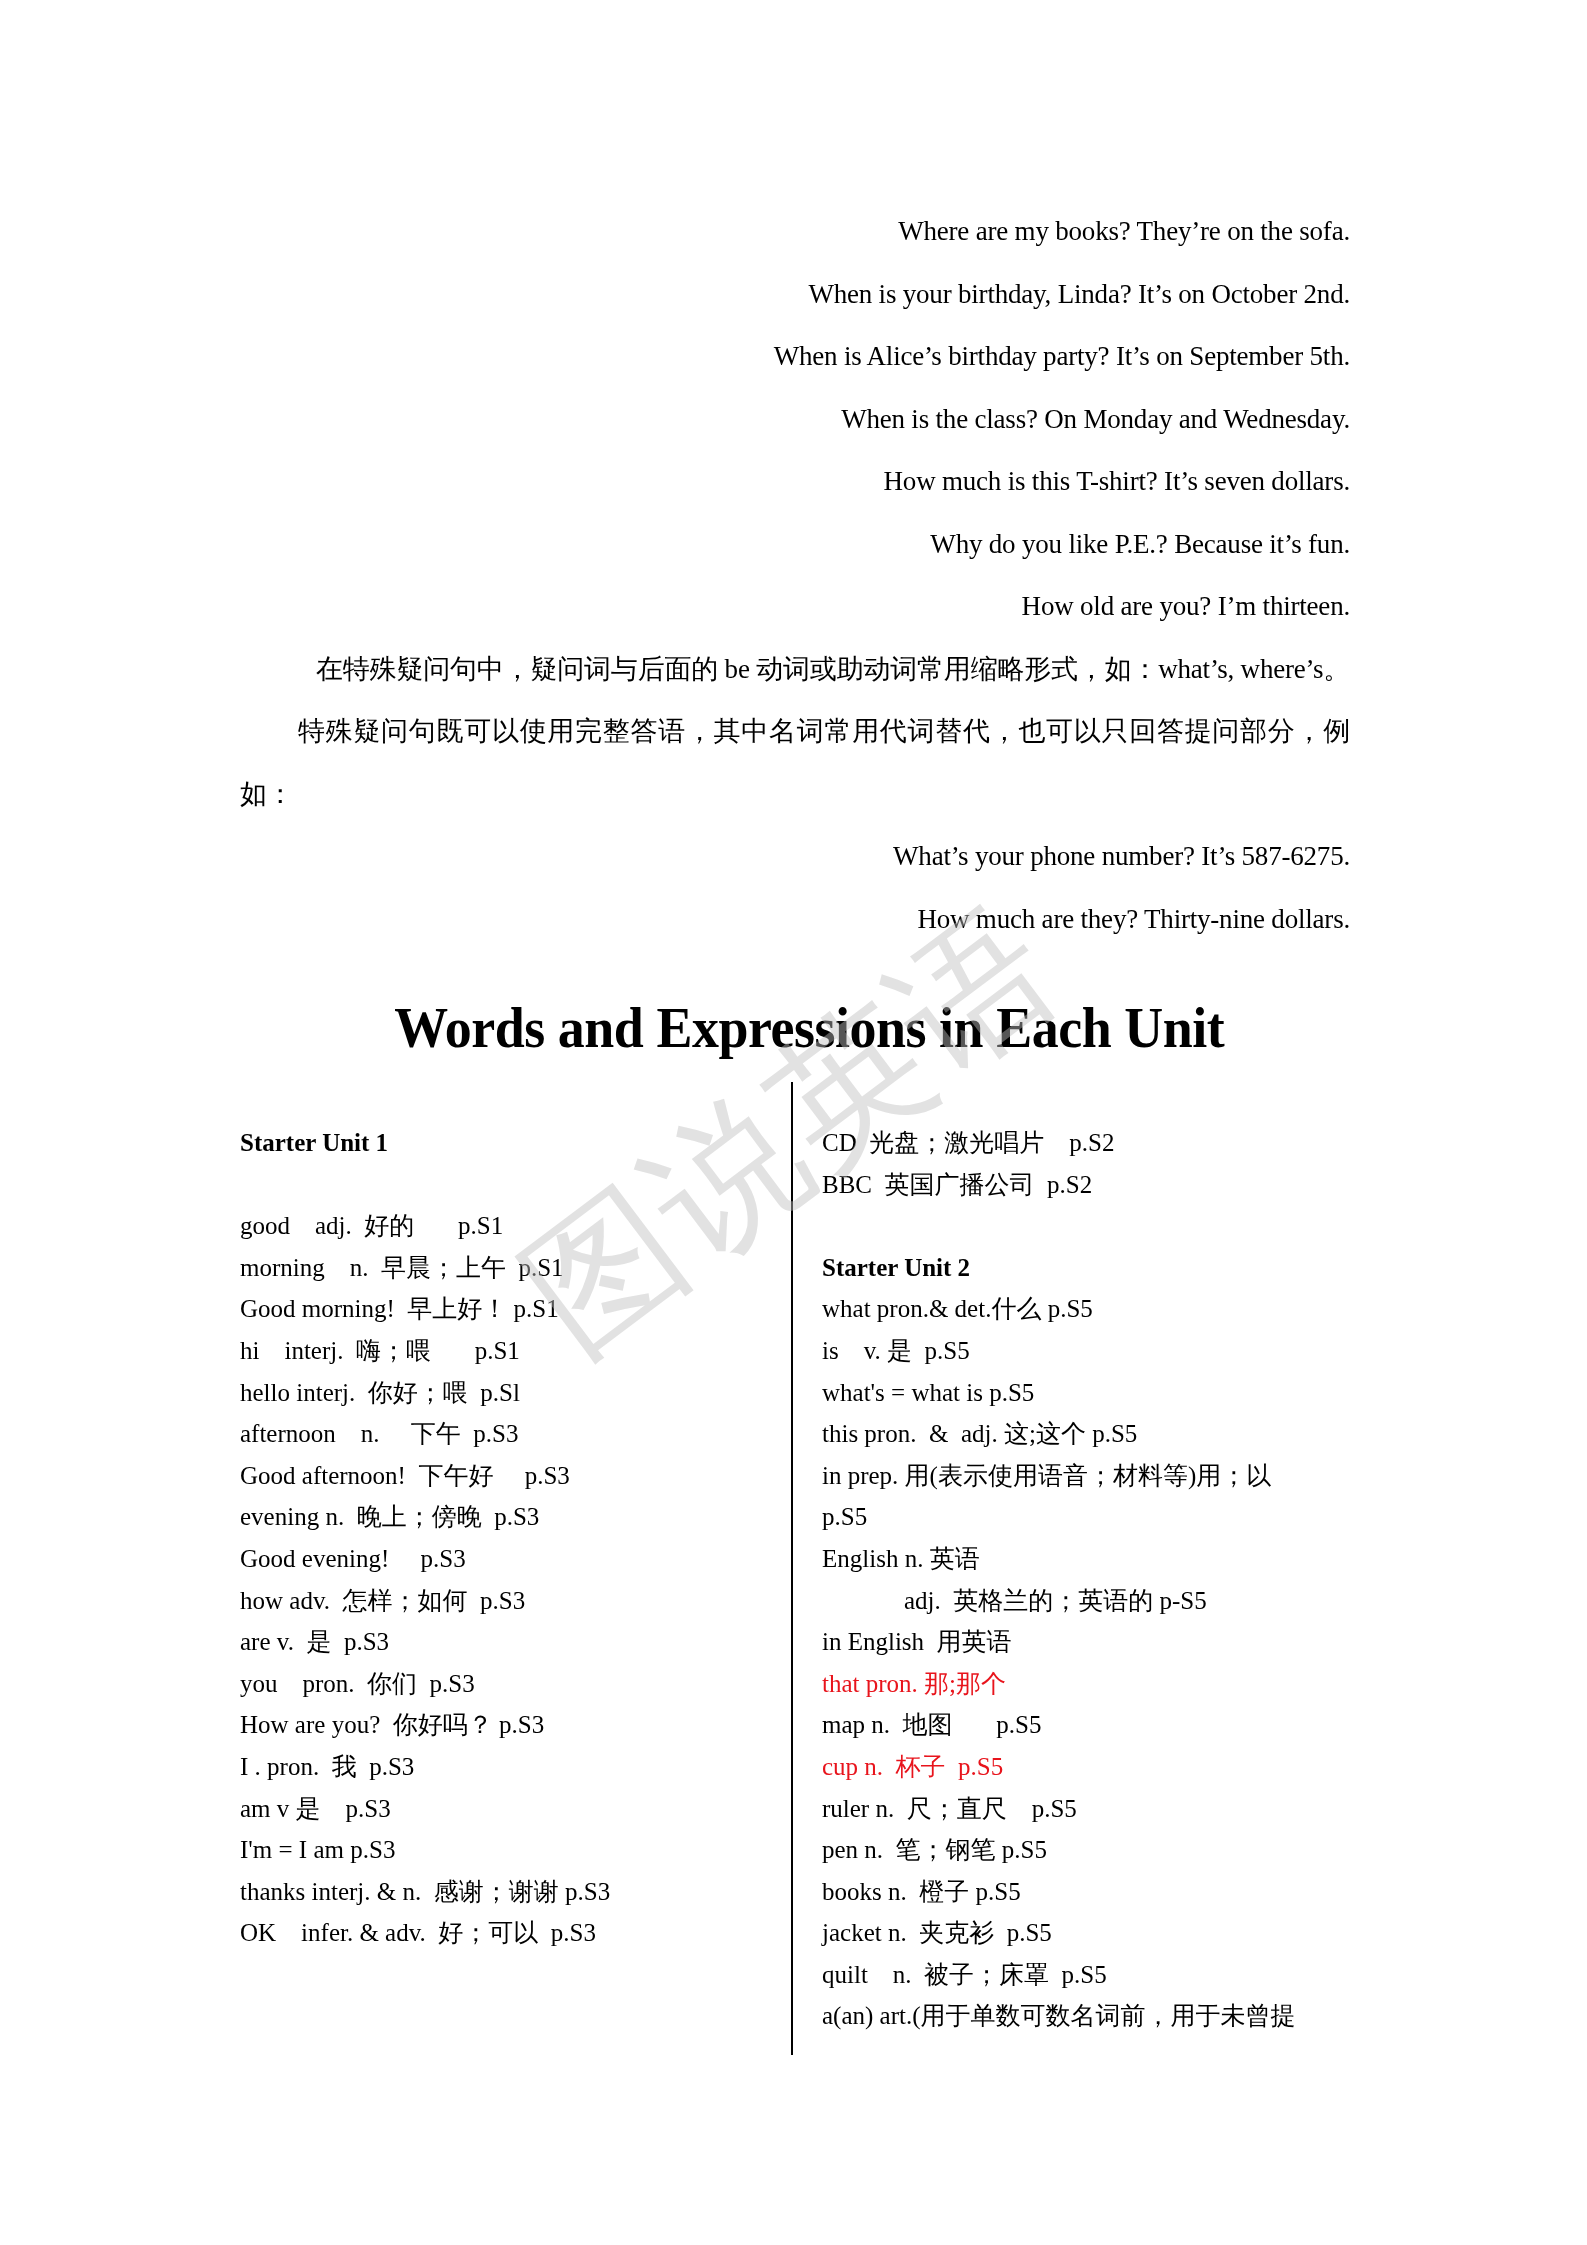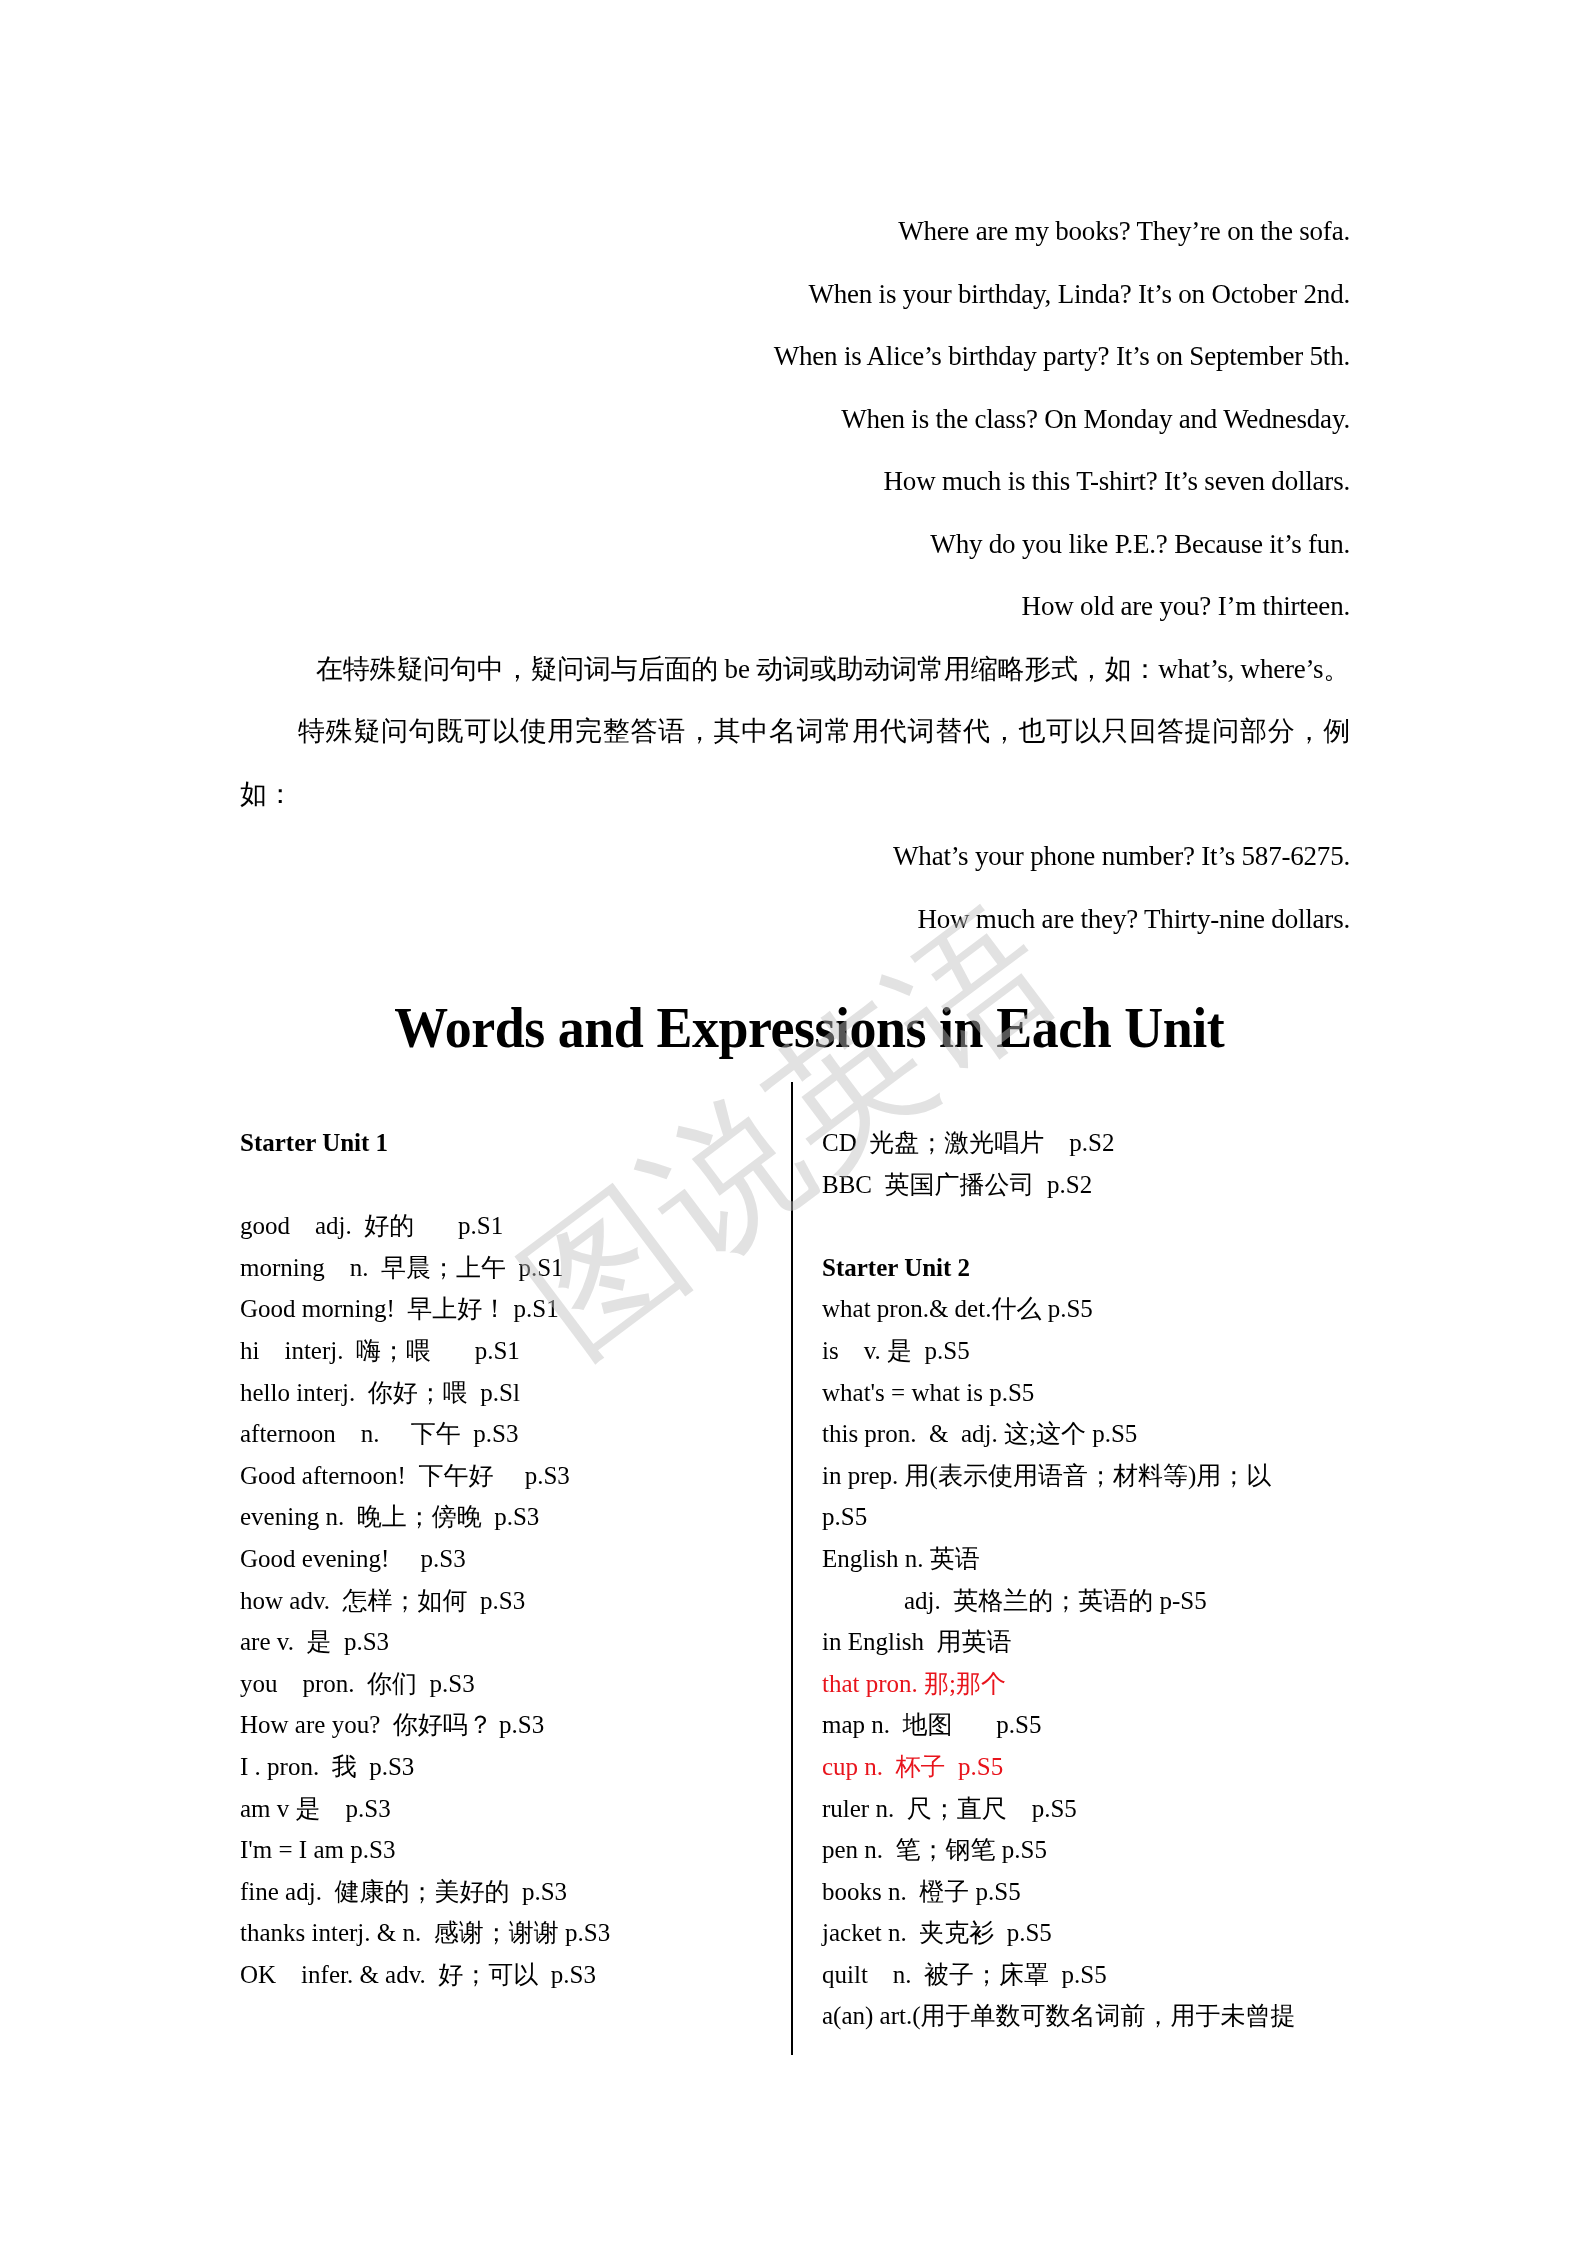--- a/index.html
+++ b/index.html
@@ -128,21 +128,20 @@
     <div class="row" style="white-space:pre">Good afternoon!  下午好     p.S3</div>
     <div class="row" style="white-space:pre">evening n.  晚上；傍晚  p.S3</div>
     <div class="row" style="white-space:pre">Good evening!     p.S3</div>
     <div class="row" style="white-space:pre">how adv.  怎样；如何  p.S3</div>
     <div class="row" style="white-space:pre">are v.  是  p.S3</div>
     <div class="row" style="white-space:pre">you    pron.  你们  p.S3</div>
     <div class="row" style="white-space:pre">How are you?  你好吗？ p.S3</div>
     <div class="row" style="white-space:pre">I . pron.  我  p.S3</div>
     <div class="row" style="white-space:pre">am v 是    p.S3</div>
     <div class="row" style="white-space:pre">I'm = I am p.S3</div>
-    <div class="row" style="white-space:pre">fine adj.  健康的；美好的  p.S3</div>
     <div class="row" style="white-space:pre">thanks interj. &amp; n.  感谢；谢谢 p.S3</div>
     <div class="row" style="white-space:pre">OK    infer. &amp; adv.  好；可以  p.S3</div>
     <div class="row"></div>
   </div>
 
   <div class="col col-right">
     <div class="row" style="white-space:pre">CD  光盘；激光唱片    p.S2</div>
     <div class="row" style="white-space:pre">BBC  英国广播公司  p.S2</div>
     <div class="row"></div>
     <div class="row heading">Starter Unit 2</div>

